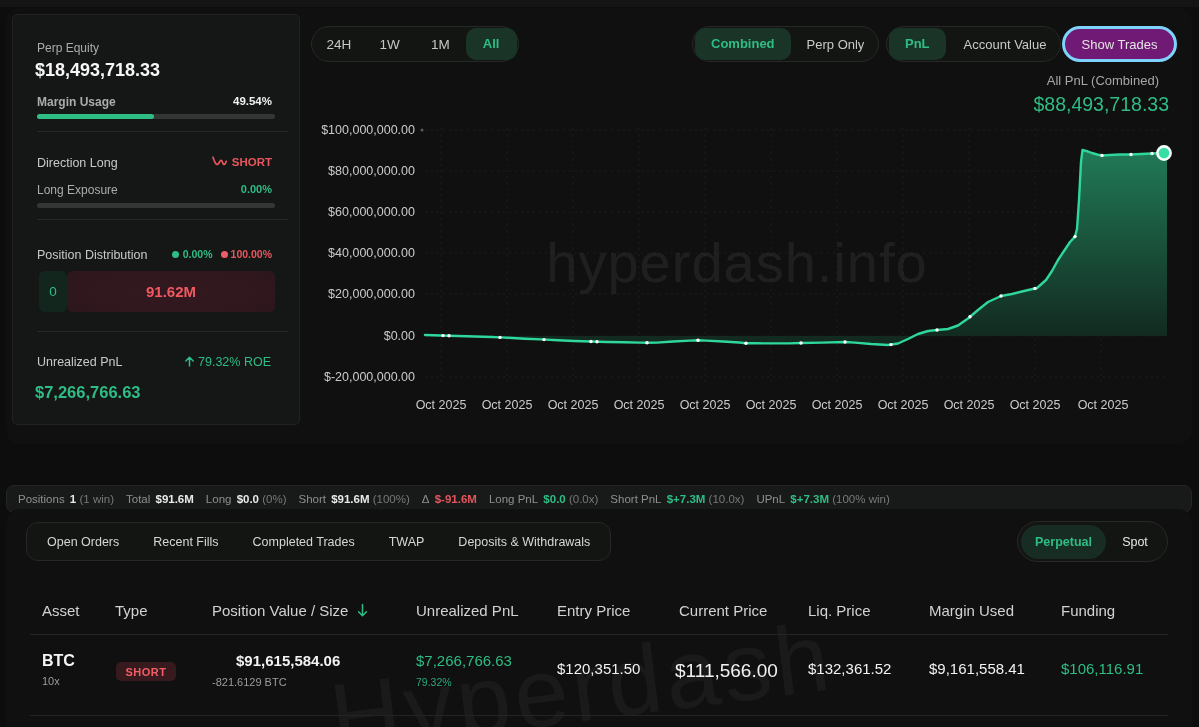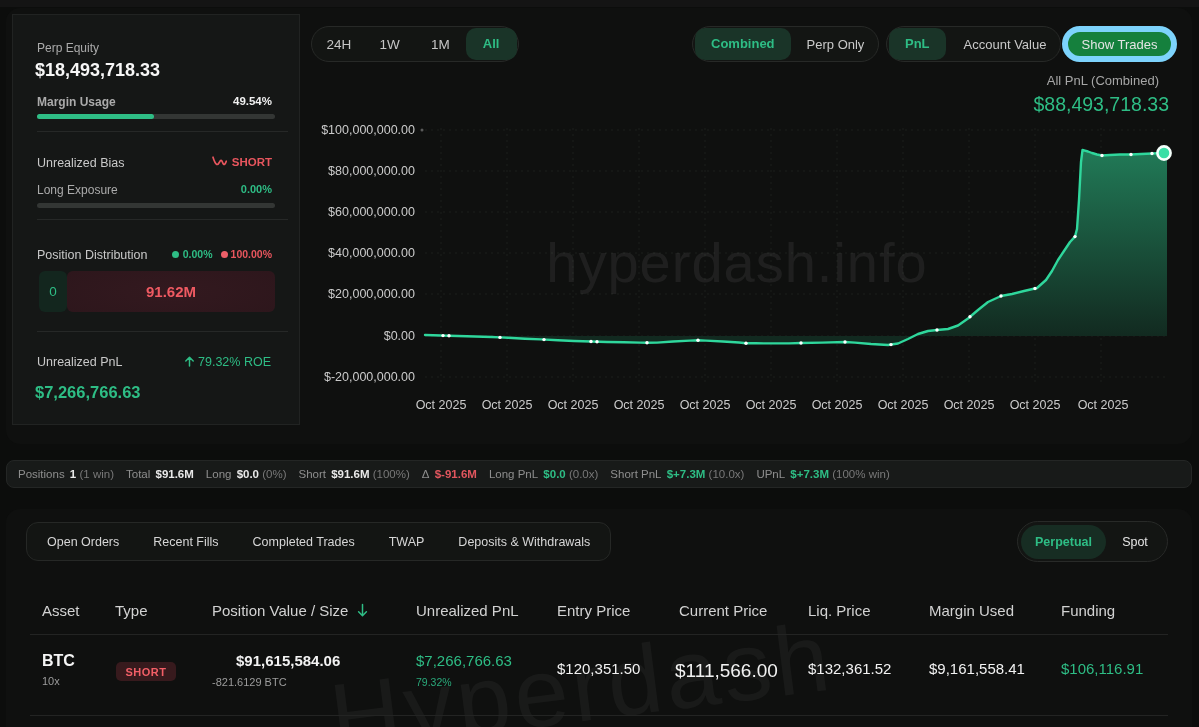--- a/index.html
+++ b/index.html
@@ -5,25 +5,25 @@
   * { margin:0; padding:0; box-sizing:border-box; }
   html,body { width:1199px; height:727px; overflow:hidden; background:#0c0d0c;
     font-family:"Liberation Sans", sans-serif; }
   .abs { position:absolute; }
   #page { position:relative; width:1199px; height:727px; background:#0c0d0c; }
   .green { color:#2ebd85; }
   .red { color:#e8565e; }
   #toppanel { position:absolute; left:6px; top:8px; width:1186px; height:436px;
     background:#0f100f; border-radius:14px; }
   #statcard { position:absolute; left:6px; top:6px; width:288px; height:411px;
-    background:#151716; border:1px solid #212322; border-radius:0; }
+    background:#151716; border:1px solid #212322; border-radius:5px; }
   .divider { position:absolute; left:24px; width:251px; height:1px; background:#262827; }
   .track { position:absolute; left:24px; width:238px; height:5px; border-radius:2.5px; background:#333634; }
   
-  #summary { position:absolute; left:6px; top:460px; width:1186px; height:28px;
+  #summary { position:absolute; left:6px; top:485px; width:1186px; height:28px;
     background:#181a19; border:1px solid #242625; border-radius:8px;
     display:flex; align-items:center; padding:0 0 0 11px; font-size:11.5px; color:#8e8e8e; }
   #summary .item { white-space:nowrap; margin-right:12px; }
   #summary .item b, #summary .item .val { margin-left:2px; }
   #summary b { color:#e9e9e9; font-weight:700; }
   #summary .p { color:#787878; }
   
   #botpanel { position:absolute; left:6px; top:509px; width:1186px; height:218px;
     background:#0f100f; border-radius:14px 14px 0 0; overflow:hidden; }
 </style>
@@ -36,21 +36,21 @@
 
     <div id="statcard">
       <div class="abs" style="left:24px;top:26px;font-size:12px;color:#ababab;">Perp Equity</div>
       <div class="abs" style="left:22px;top:45px;font-size:18px;font-weight:700;color:#f7f7f7;">$18,493,718.33</div>
       <div class="abs" style="left:24px;top:80px;font-size:12px;color:#ababab;font-weight:bold;">Margin Usage</div>
       <div class="abs" style="right:27px;top:80px;font-size:11.5px;font-weight:700;color:#f0f0f0;">49.54%</div>
       <div class="track" style="top:99px;"></div>
       <div class="abs" style="left:24px;top:99px;width:117px;height:5px;border-radius:2.5px;background:#2ebd85;"></div>
       <div class="divider" style="top:116px;"></div>
 
-      <div class="abs" style="left:24px;top:141px;font-size:12.5px;color:#c9c9c9;">Unrealized Bias</div>
+      <div class="abs" style="left:24px;top:141px;font-size:12.5px;color:#c9c9c9;">Direction Long</div>
       <div class="abs" style="right:27px;top:141px;font-size:11.5px;font-weight:700;color:#e8565e;">
         <svg width="15" height="11" viewBox="0 0 15 11" style="vertical-align:-1px;margin-right:5px;">
             <path d="M1 1.2 C2 4.5 3.3 7.6 4.8 8.4 C6.3 9.1 7.1 6.6 8.1 5.1 C9.1 3.7 9.8 4.3 10.4 6.1 C11 7.9 11.8 8.9 12.8 8.1 C13.5 7.4 14 6.1 14.3 5.2" fill="none" stroke="#e8565e" stroke-width="1.7" stroke-linecap="round" stroke-linejoin="round"></path>
           </svg>SHORT</div>
       <div class="abs" style="left:24px;top:168px;font-size:12px;color:#ababab;">Long Exposure</div>
       <div class="abs" style="right:27px;top:168px;font-size:11px;font-weight:700;color:#2ebd85;">0.00%</div>
       <div class="track" style="top:188px;"></div>
       <div class="divider" style="top:204px;"></div>
 
       <div class="abs" style="left:24px;top:233px;font-size:12.5px;color:#c9c9c9;">Position Distribution</div>
@@ -83,21 +83,21 @@
     <div class="abs" style="left:686px;top:18px;height:36px;border:1px solid #272927;border-radius:18px;background:#131513;display:flex;align-items:center;padding:2px;">
       <div style="height:32px;line-height:32px;padding:0 16px;font-size:13px;font-weight:600;color:#2ebd85;background:#1a3428;border-radius:10px;">Combined</div>
       <div style="padding:0 12px 0 16px;font-size:13px;color:#c9c9c9;">Perp Only</div>
     </div>
 
     <div class="abs" style="left:880px;top:18px;height:36px;border:1px solid #272927;border-radius:18px;background:#131513;display:flex;align-items:center;padding:2px;">
       <div style="height:32px;line-height:32px;padding:0 16px;font-size:13px;font-weight:600;color:#2ebd85;background:#1a3428;border-radius:10px;">PnL</div>
       <div style="padding:0 12px 0 18px;font-size:13px;color:#c9c9c9;">Account Value</div>
     </div>
 
-    <div class="abs" style="left:1056px;top:18px;width:115px;height:36px;border:6px solid #7dd3fc;border-radius:18px;background:#15803d;
+    <div class="abs" style="left:1056px;top:18px;width:115px;height:36px;border:3px solid #7dd3fc;border-radius:18px;background:#701a75;
          display:flex;align-items:center;justify-content:center;font-size:13px;color:#e4e4e4;">Show Trades</div>
 
     <div class="abs" style="right:33px;top:65px;font-size:13px;color:#a6a6a6;">All PnL (Combined)</div>
     <div class="abs" style="right:23px;top:85px;font-size:19.5px;font-weight:500;color:#2ebd85;">$88,493,718.33</div>
 
     <svg class="abs" style="left:0;top:0;" width="1186" height="436" viewBox="6 8 1186 436">
       <defs>
         <linearGradient id="fillg" x1="0" y1="150" x2="0" y2="336" gradientUnits="userSpaceOnUse">
           <stop offset="0" stop-color="#217a57"></stop>
           <stop offset="1" stop-color="#122a20"></stop>

